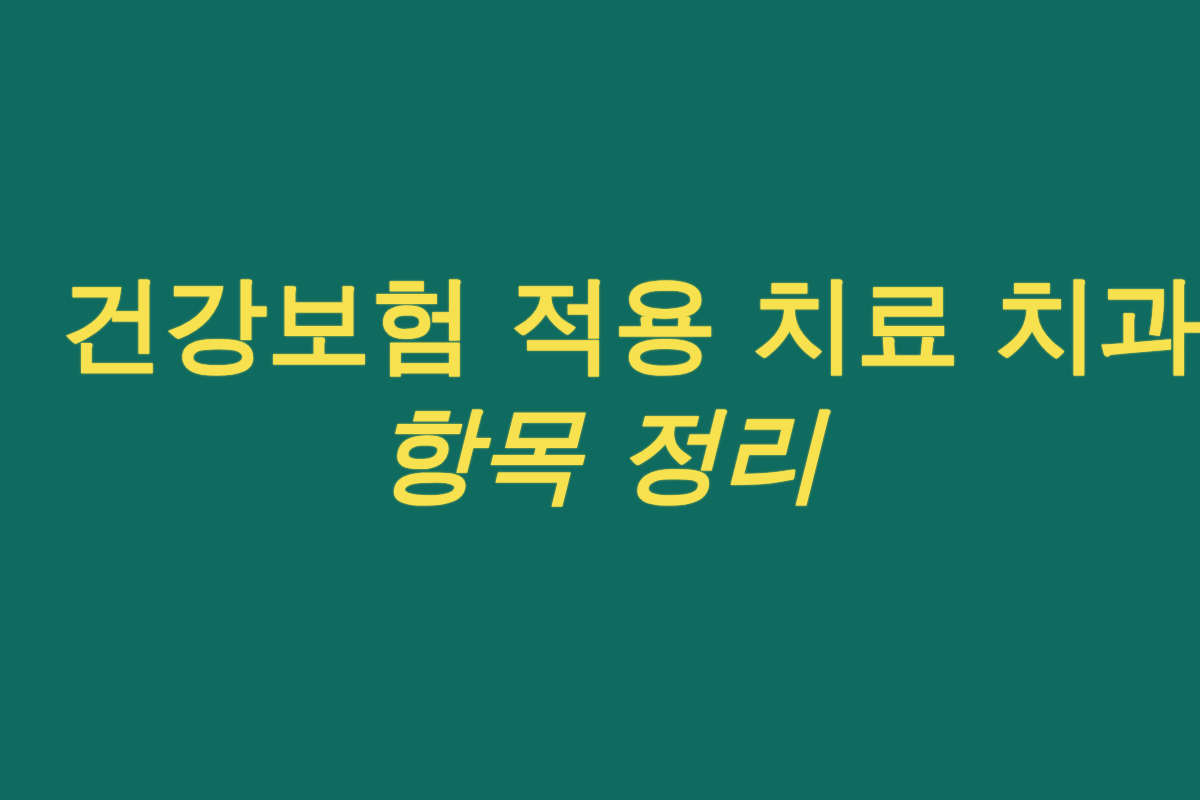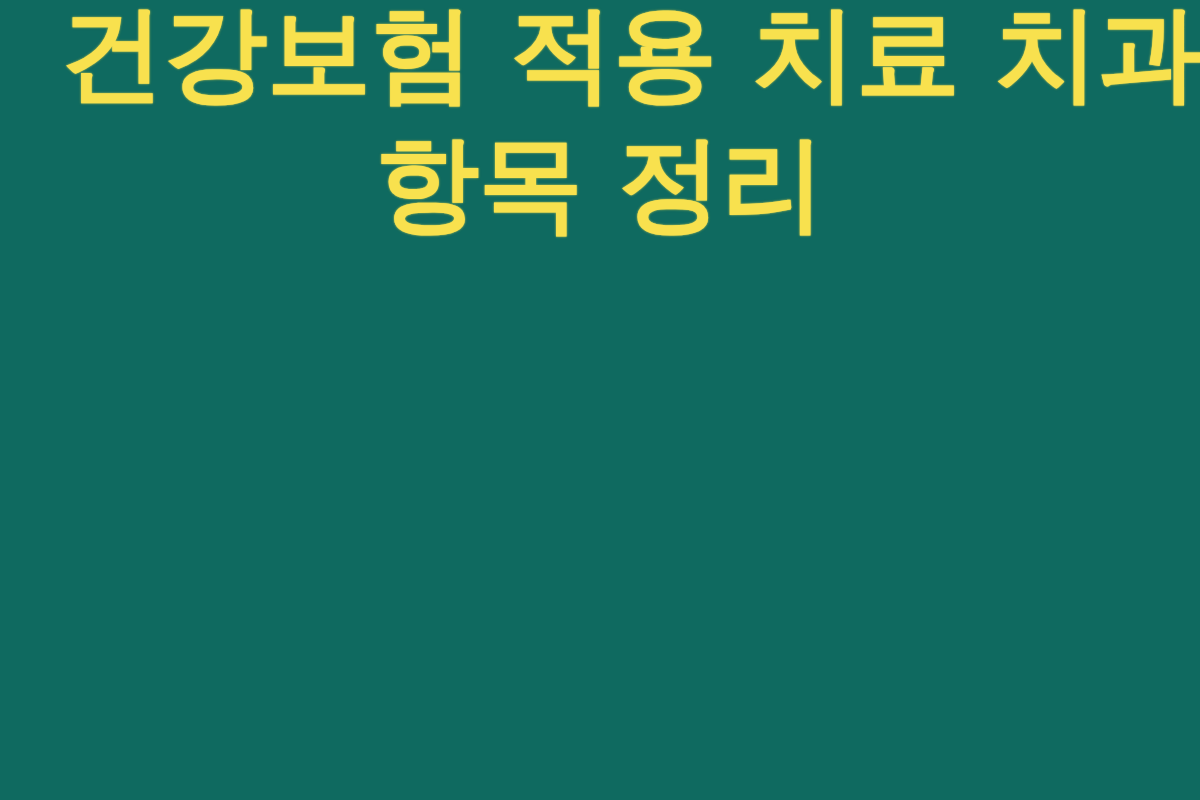--- a/index.html
+++ b/index.html
@@ -14,20 +14,21 @@
     overflow: hidden;
     font-family: "DejaVu Sans", "Liberation Sans", sans-serif;
   }
 
   .banner {
     position: relative;
     width: 1200px;
     height: 800px;
     box-sizing: border-box;
     display: flex;
+    align-items: center;
     justify-content: center;
     
     background: #0F6A60;
     overflow: hidden;
   }
 
   .title-block {
     width: 1080px;
     margin: 0 auto;
     
@@ -51,20 +52,21 @@
     color: #F8E14E;
     
     text-shadow:
       0 0 1.5px rgba(248, 225, 78, 0.85),
       0 0 3px rgba(248, 225, 78, 0.35);
   }
 
   .title-line--second {
     
     font-size: 104px;
+    font-style: italic;
   }
 </style>
 </head>
 <body>
 
 <div class="banner" style="background-color: rgb(15, 106, 96);">
 
   <div class="title-block" style="color: rgb(248, 225, 78);">
 
     <span class="title-line title-line--first">건강보험 적용 치료 치과</span>

